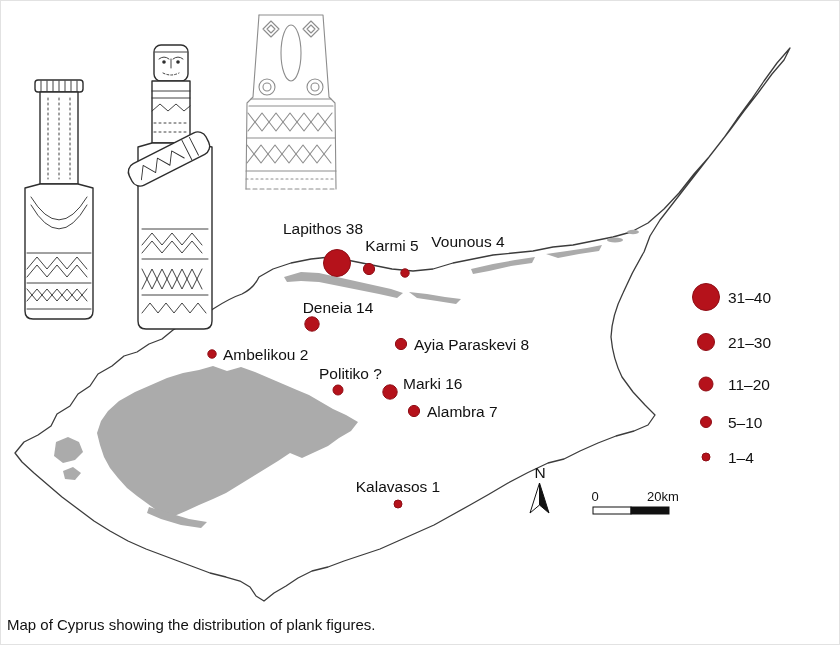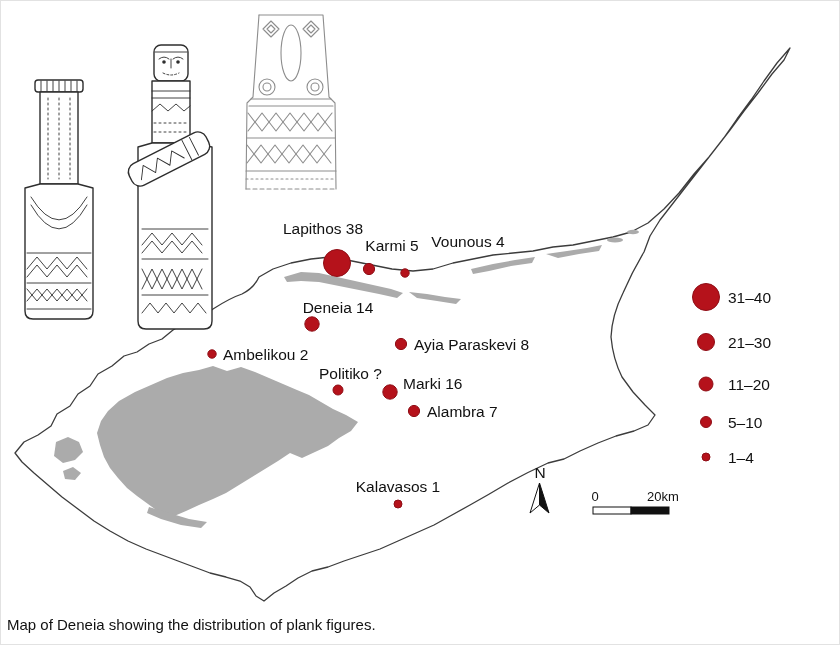--- a/index.html
+++ b/index.html
@@ -236,14 +236,14 @@
       <path class="fig-light" d="M247 130 L261 112 L275 130 L289 112 L303 130 L317 112 L331 130"></path>
       <path class="fig-light" d="M247 112 L261 130 L275 112 L289 130 L303 112 L317 130 L331 112"></path>
       <path class="fig-light" d="M246 137 H334"></path>
       <path class="fig-light" d="M246 162 L260 144 L274 162 L288 144 L302 162 L316 144 L330 162"></path>
       <path class="fig-light" d="M246 144 L260 162 L274 144 L288 162 L302 144 L316 162 L330 144"></path>
       <path class="fig-light" d="M245 170 H335"></path>
       <path class="fig-light" stroke-dasharray="2 3" d="M245 178 H335"></path>
     </g>
   </svg>
 
-  <div class="caption">Map of Deneia showing the distribution of plank figures.</div>
+  <div class="caption">Map of Cyprus showing the distribution of plank figures.</div>
 </div>
 
 </body></html>

